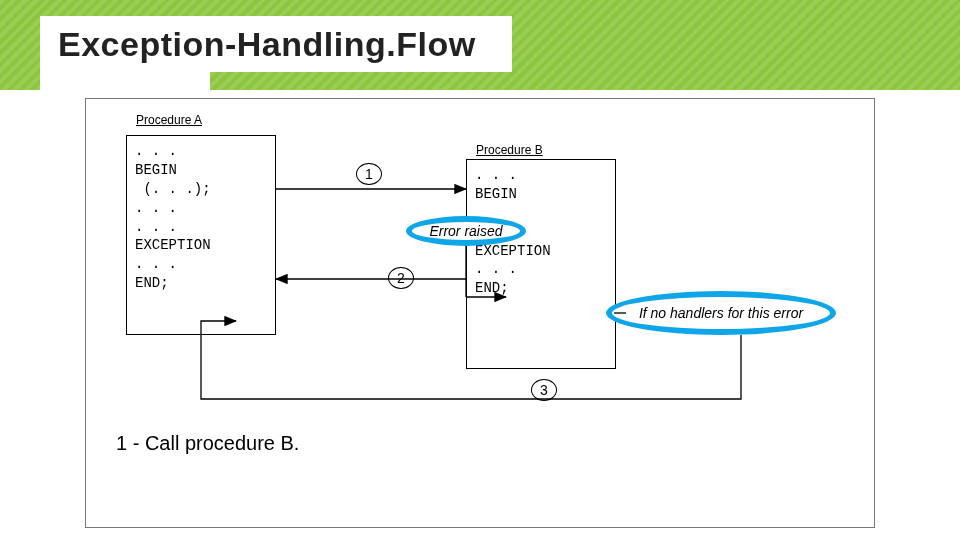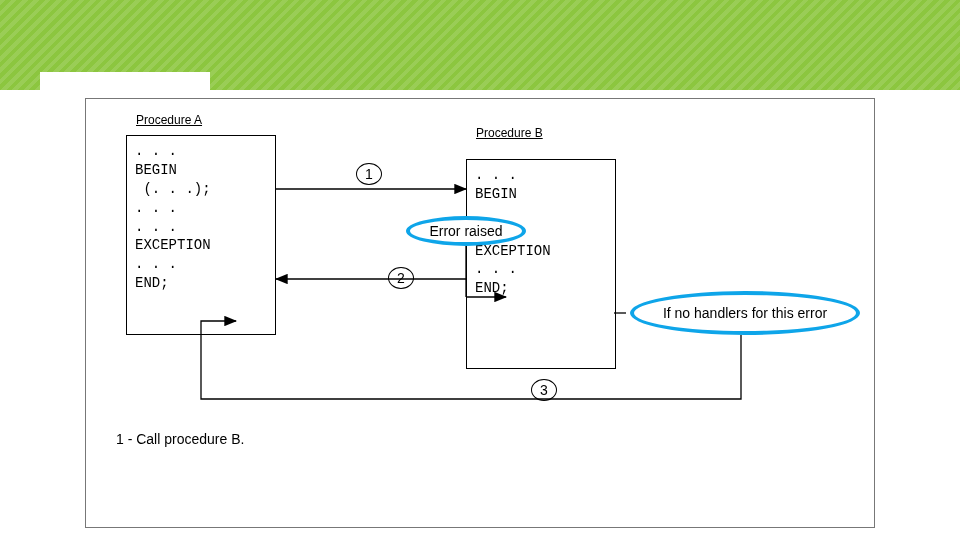--- a/index.html
+++ b/index.html
@@ -48,21 +48,21 @@
     width: 790px;
     height: 430px;
     border: 1px solid #777;
     background: #fff;
   }
 
   .mono { font-family: "Courier New", monospace; font-size: 14px; line-height: 1.35; color: #000; }
 
   .proc-label { position: absolute; font-size: 12px; text-decoration: underline; }
   #labA { left: 50px; top: 14px; }
-  #labB { left: 390px; top: 27px; }
+  #labB { left: 390px; top: 44px; }
 
   .proc-box {
     position: absolute;
     border: 1px solid #000;
     padding: 6px 8px 6px 8px;
     white-space: pre;
   }
   #boxA { left: 40px;  top: 36px;  width: 150px; height: 200px; }
   #boxB { left: 380px; top: 60px;  width: 150px; height: 210px; }
 
@@ -75,46 +75,50 @@
     font-size: 14px;
     line-height: 20px;
     background: #fff;
   }
   #c1 { left: 270px; top: 64px; }
   #c2 { left: 302px; top: 168px; }
   #c3 { left: 445px; top: 280px; }
 
   .bubble {
     position: absolute;
-    border: 4px solid #0ea5e9;
+    border: 6px solid #0ea5e9;
     border-radius: 50%;
     background: #fff;
     text-align: center;
     font-size: 14px;
     display: flex;
     align-items: center;
     justify-content: center;
     padding: 0 6px;
+    font-style: italic;
   }
   #bubErr  { left: 320px; top: 117px; width: 120px; height: 30px; }
-  #bubNone { left: 544px; top: 192px; width: 230px; height: 44px; }
+  #bubNone { left: 520px; top: 192px; width: 230px; height: 44px; }
 
   svg.wires { position: absolute; left: 0; top: 0; width: 790px; height: 430px; pointer-events: none; }
 
   .legend {
     position: absolute;
     left: 30px; top: 330px;
-    font-size: 14px;
+    font-size: 20px;
     line-height: 1.45;
   }
 </style>
 </head>
 <body>
 
 <div class="header">
+  <div class="title-banner">
+    <h1>Exception-Handling.Flow</h1>
+  </div>
   <div class="zig"></div>
 </div>
 
 <div class="stage">
 
   <div id="labA" class="proc-label">Procedure A</div>
   <div id="labB" class="proc-label">Procedure B</div>
 
   <pre id="boxA" class="proc-box mono">. . .
 BEGIN

